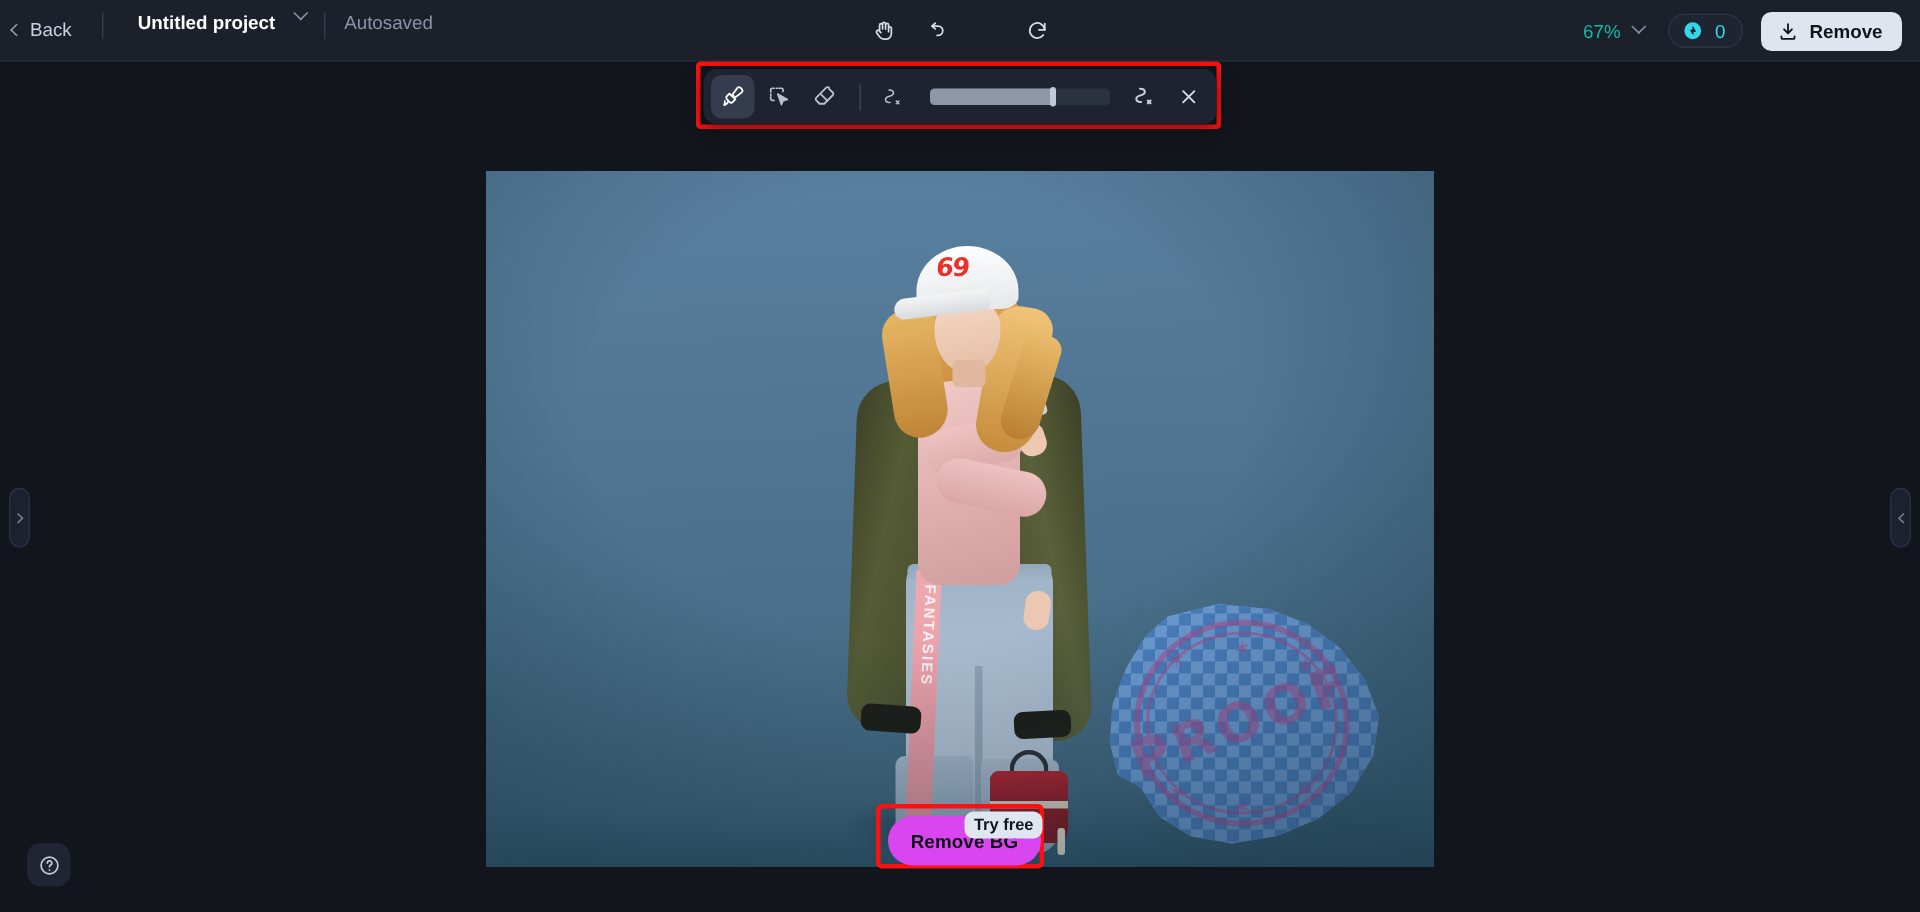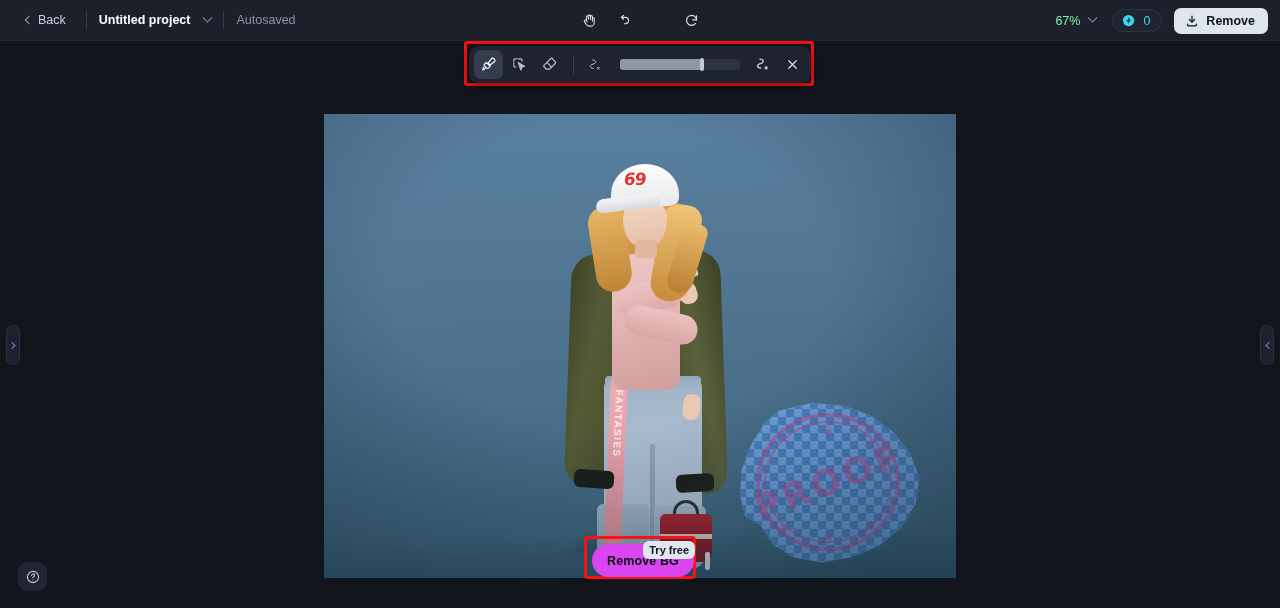--- a/index.html
+++ b/index.html
@@ -16,31 +16,31 @@
   }
 
   
   .topbar {
     position: absolute; top: 0; left: 0;
     width: 1280px; height: 41px;
     background: #1b202b;
     border-bottom: 1px solid #23293a;
     display: flex; align-items: center;
   }
-  .tb-left { display: flex; align-items: center; padding-left: 18px; gap: 0; }
+  .tb-left { display: flex; align-items: flex-start; padding-left: 0; gap: 0; }
   .back-btn {
     display: flex; align-items: center; gap: 6px;
     color: #c9d0de; font-size: 12.5px;
     padding: 5px 8px; border-radius: 6px; cursor: pointer;
   }
   .chev-l { display:inline-block; width: 6px; height: 6px;
     border-left: 1.4px solid #9aa3b5; border-bottom: 1.4px solid #9aa3b5;
     transform: rotate(45deg); }
   .vdiv { width: 1px; height: 18px; background: #343b4d; margin: 0 12px; }
-  .proj-name { color: #ffffff; font-size: 12.5px; font-weight: bold; }
+  .proj-name { color: #ffffff; font-size: 12.5px; font-weight: bold; margin-left: 11px; }
   .caret-d { display:inline-block; width: 7px; height: 7px;
     border-right: 1.4px solid #8b93a6; border-bottom: 1.4px solid #8b93a6;
     transform: rotate(45deg) translate(-2px,-2px); margin-left: 14px; cursor:pointer;}
   .autosaved { color: #8b93a6; font-size: 12.5px; }
 
   .tb-center {
     position: absolute; left: 50%; transform: translateX(-50%);
     display: flex; align-items: center; gap: 4px;
   }
   .tbtn {
@@ -48,21 +48,21 @@
     display: flex; align-items: center; justify-content: center;
     cursor: pointer;
   }
   .tbtn svg { display: block; }
 
   .tb-right {
     position: absolute; right: 12px; top: 0; height: 41px;
     display: flex; align-items: center; gap: 12px;
   }
   .zoom-ctl { display: flex; align-items: center; gap: 9px; cursor: pointer;
-    color: #86efac; font-size: 12.5px; padding: 4px 4px; border-radius: 6px;}
+    color: #14b8a6; font-size: 12.5px; padding: 4px 4px; border-radius: 6px;}
   .credits {
     display: flex; align-items: center; gap: 7px;
     border: 1px solid #2e3banone; border: 1px solid #2c3344;
     border-radius: 14px; padding: 3px 11px 3px 8px; cursor: pointer;
     background: #1e2430;
   }
   .credits-num { color: #35d7ea; font-size: 12.5px; }
   .export-btn {
     display: flex; align-items: center; gap: 7px;
     background: #dfe5ef; color: #11141b;

